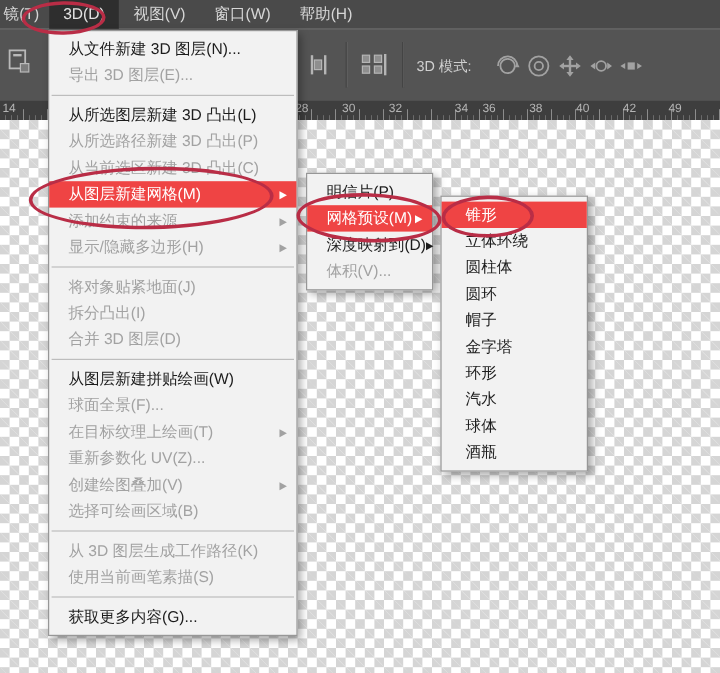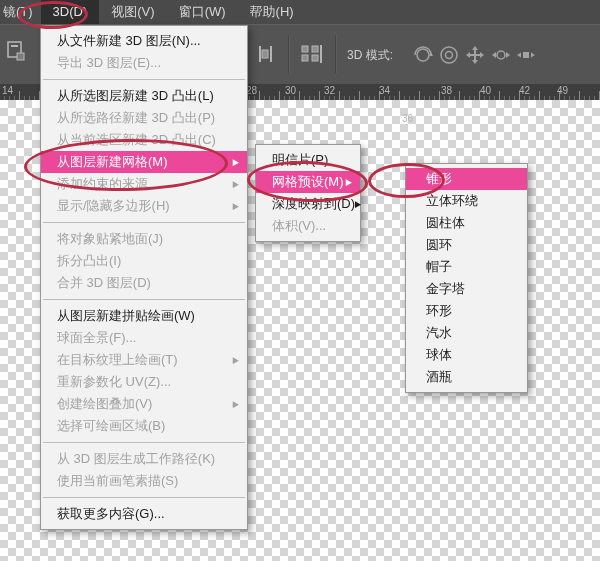--- a/index.html
+++ b/index.html
@@ -50,28 +50,28 @@
     background-position:0 0,8px 8px;
   }
   
   .menu-panel{
     position:absolute;background:#f2f2f2;border:1px solid #979797;
     box-shadow:3px 3px 7px rgba(0,0,0,.35);
     padding:4px 0;box-sizing:border-box;
   }
   #main-menu{left:40px;top:25px;width:208px;z-index:10;}
   #mesh-submenu{left:255px;top:144px;width:106px;z-index:11;}
-  #preset-submenu{left:367px;top:163px;width:123px;z-index:12;margin-left:38px;}
+  #preset-submenu{left:367px;top:163px;width:123px;z-index:12;}
   .menu-item{
     height:22px;display:flex;align-items:center;
     padding:0 8px 0 16px;font-size:13px;color:#1c1c1c;white-space:nowrap;
   }
   #preset-submenu .menu-item{padding-left:20px;}
   .menu-item.disabled{color:#a2a2a2;}
-  .menu-item.highlighted{background:#ec4899;color:#ffffff;}
+  .menu-item.highlighted{background:#ef4444;color:#ffffff;}
   .mi-shortcut{margin-left:auto;padding-right:4px;}
   .mi-arrow{margin-left:auto;font-size:8px;transform:scaleY(1.1);}
   .menu-sep{border-top:1px solid #bdbdbd;margin:5px 2px;height:0;}
   
   .ellipse{
     position:absolute;border:3px solid #b92d46;border-radius:50%;
     z-index:20;pointer-events:none;
   }
   #ellipse-3d-menu{left:18px;top:1px;width:64px;height:22px;transform:rotate(-1deg);}
   #ellipse-new-mesh{left:24px;top:139px;width:198px;height:46px;transform:rotate(-1deg);}
@@ -152,21 +152,21 @@
     </svg>
   </span>
 </div>
 
 <div class="ruler" id="ruler">
     <span class="ruler-num" style="left: 2px;">14</span>
     <span class="ruler-num" style="left: 246px;">28</span>
     <span class="ruler-num" style="left: 285px;">30</span>
     <span class="ruler-num" style="left: 324px;">32</span>
     <span class="ruler-num" style="left: 363px; margin-left: 16px;">34</span>
-    <span class="ruler-num" style="left: 402px; margin-top: 28px;">36</span>
+    <span class="ruler-num" style="left: 402px;">36</span>
     <span class="ruler-num" style="left: 441px;">38</span>
     <span class="ruler-num" style="left: 480px;">40</span>
     <span class="ruler-num" style="left: 519px;">42</span>
     <span class="ruler-num" style="left: 557px;">49</span>
   </div>
 
 <div class="menu-panel" id="main-menu">
     <div class="menu-item">
       <span class="mi-label">从文件新建 3D 图层(N)...</span>
     </div>

